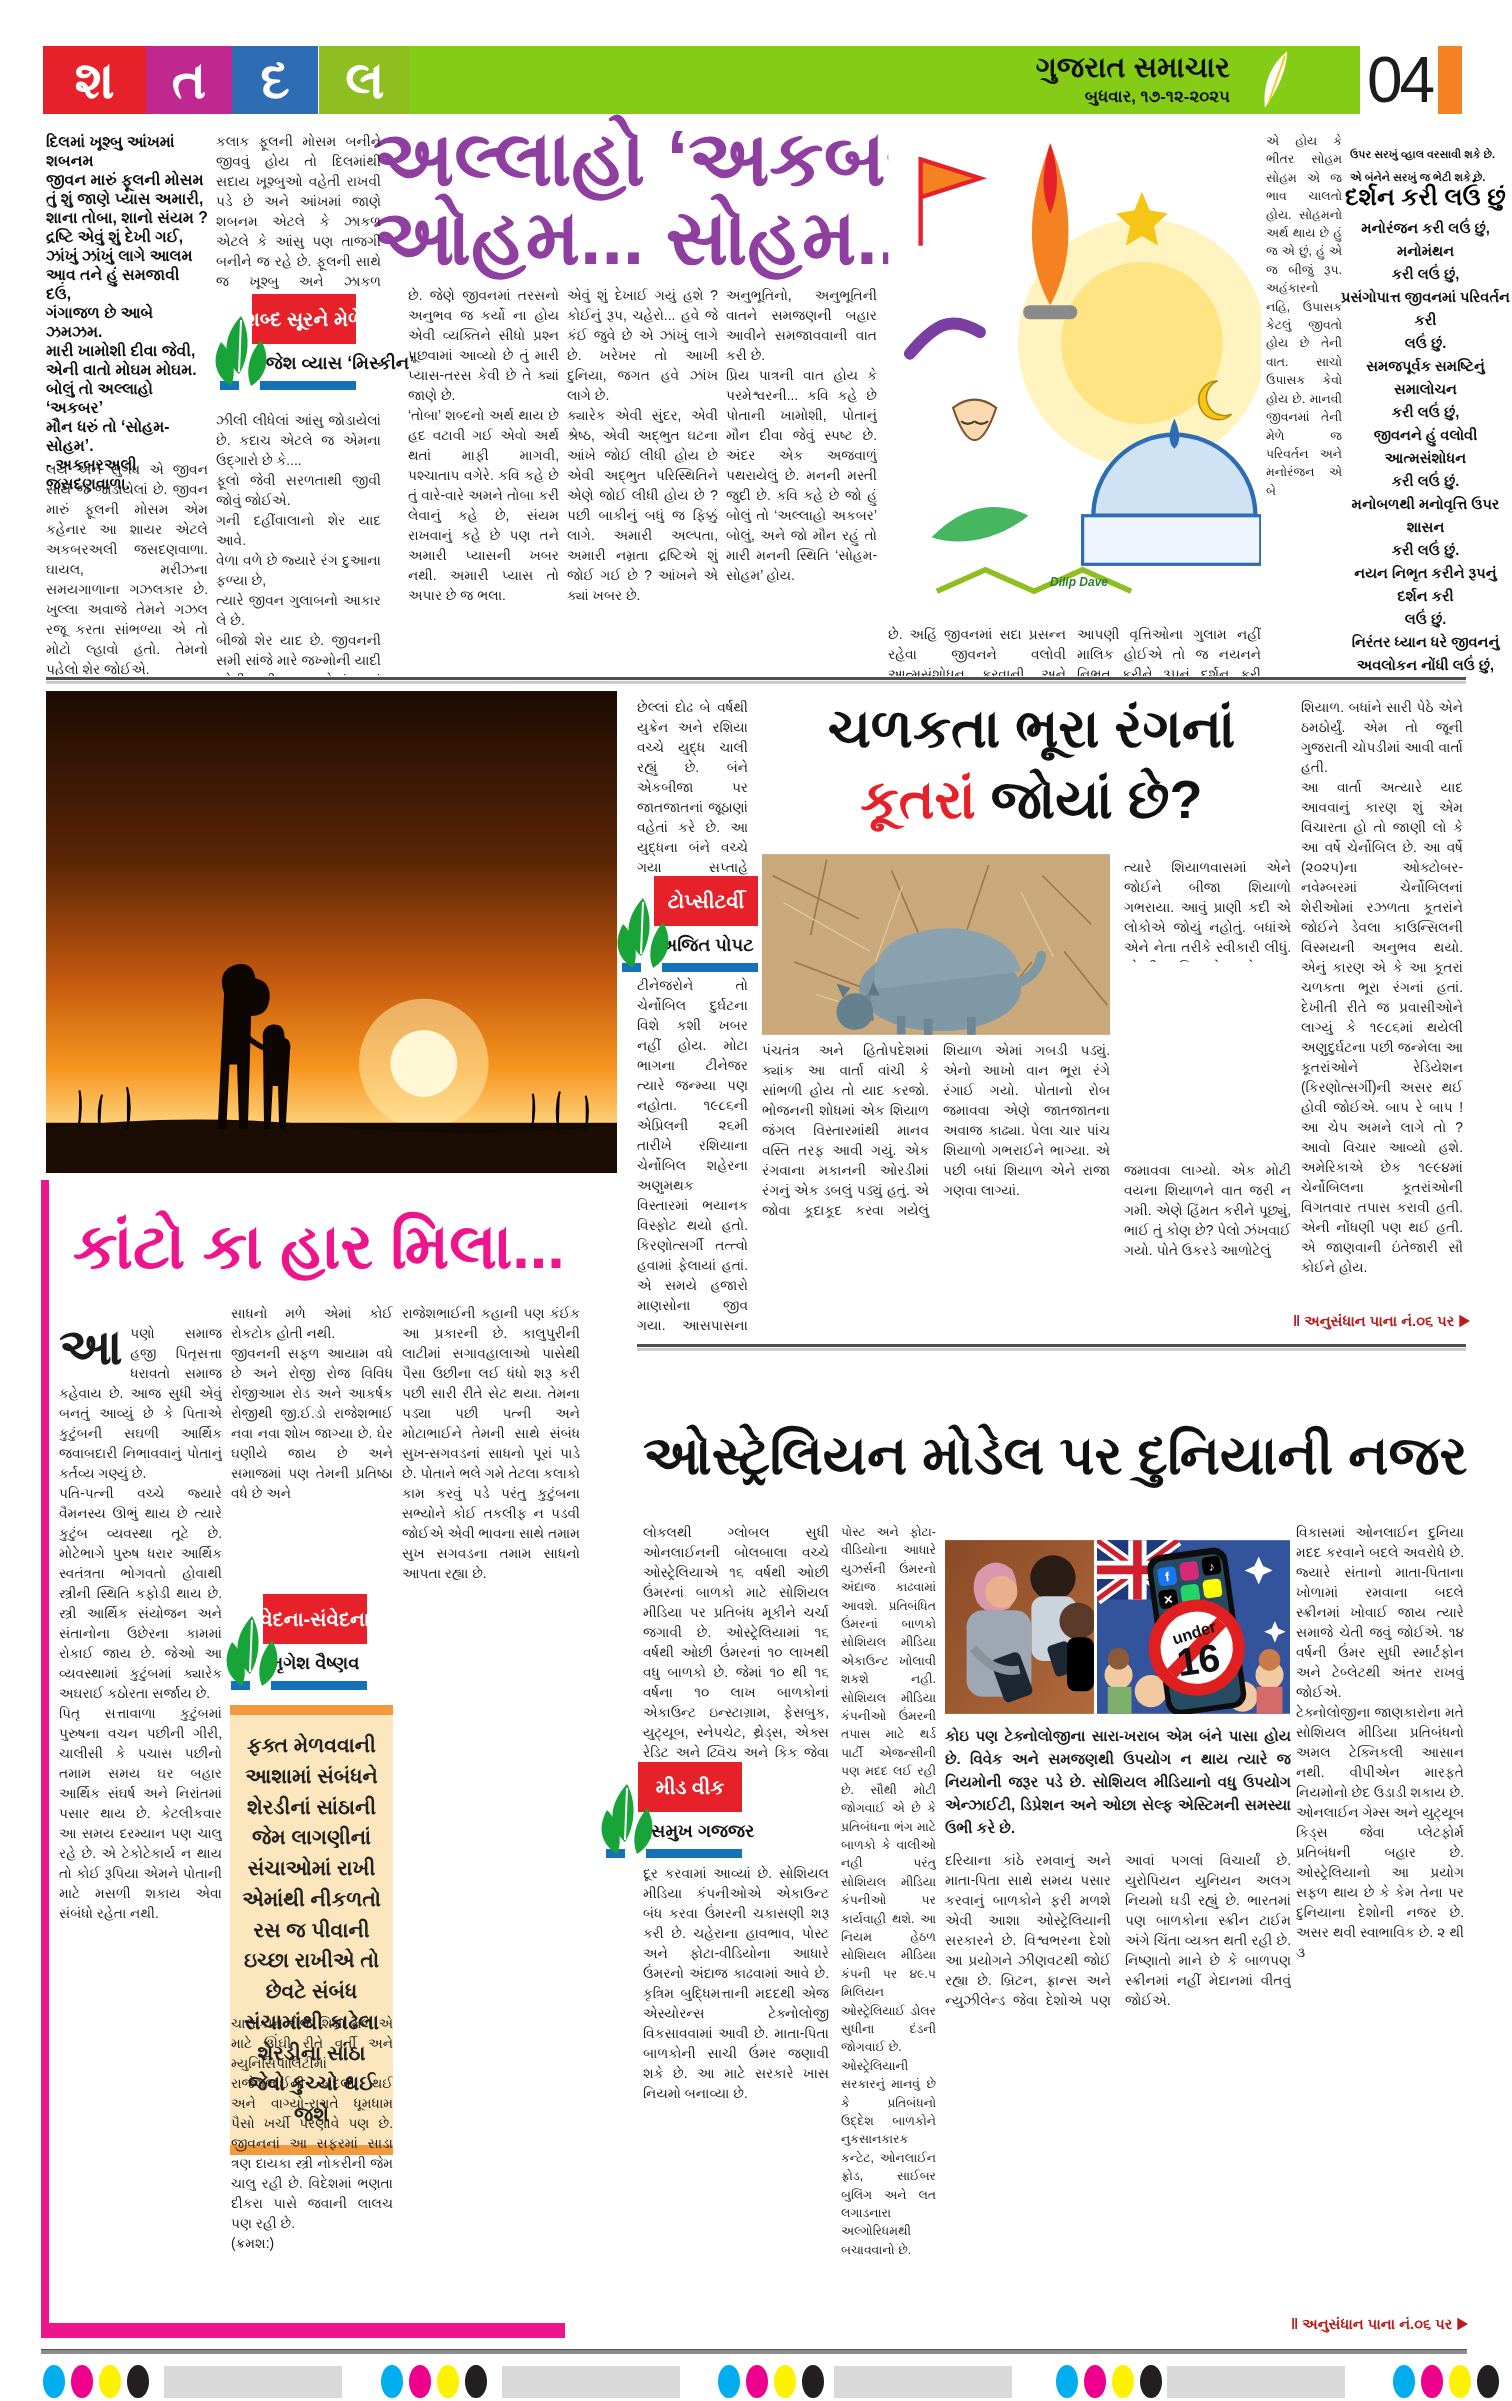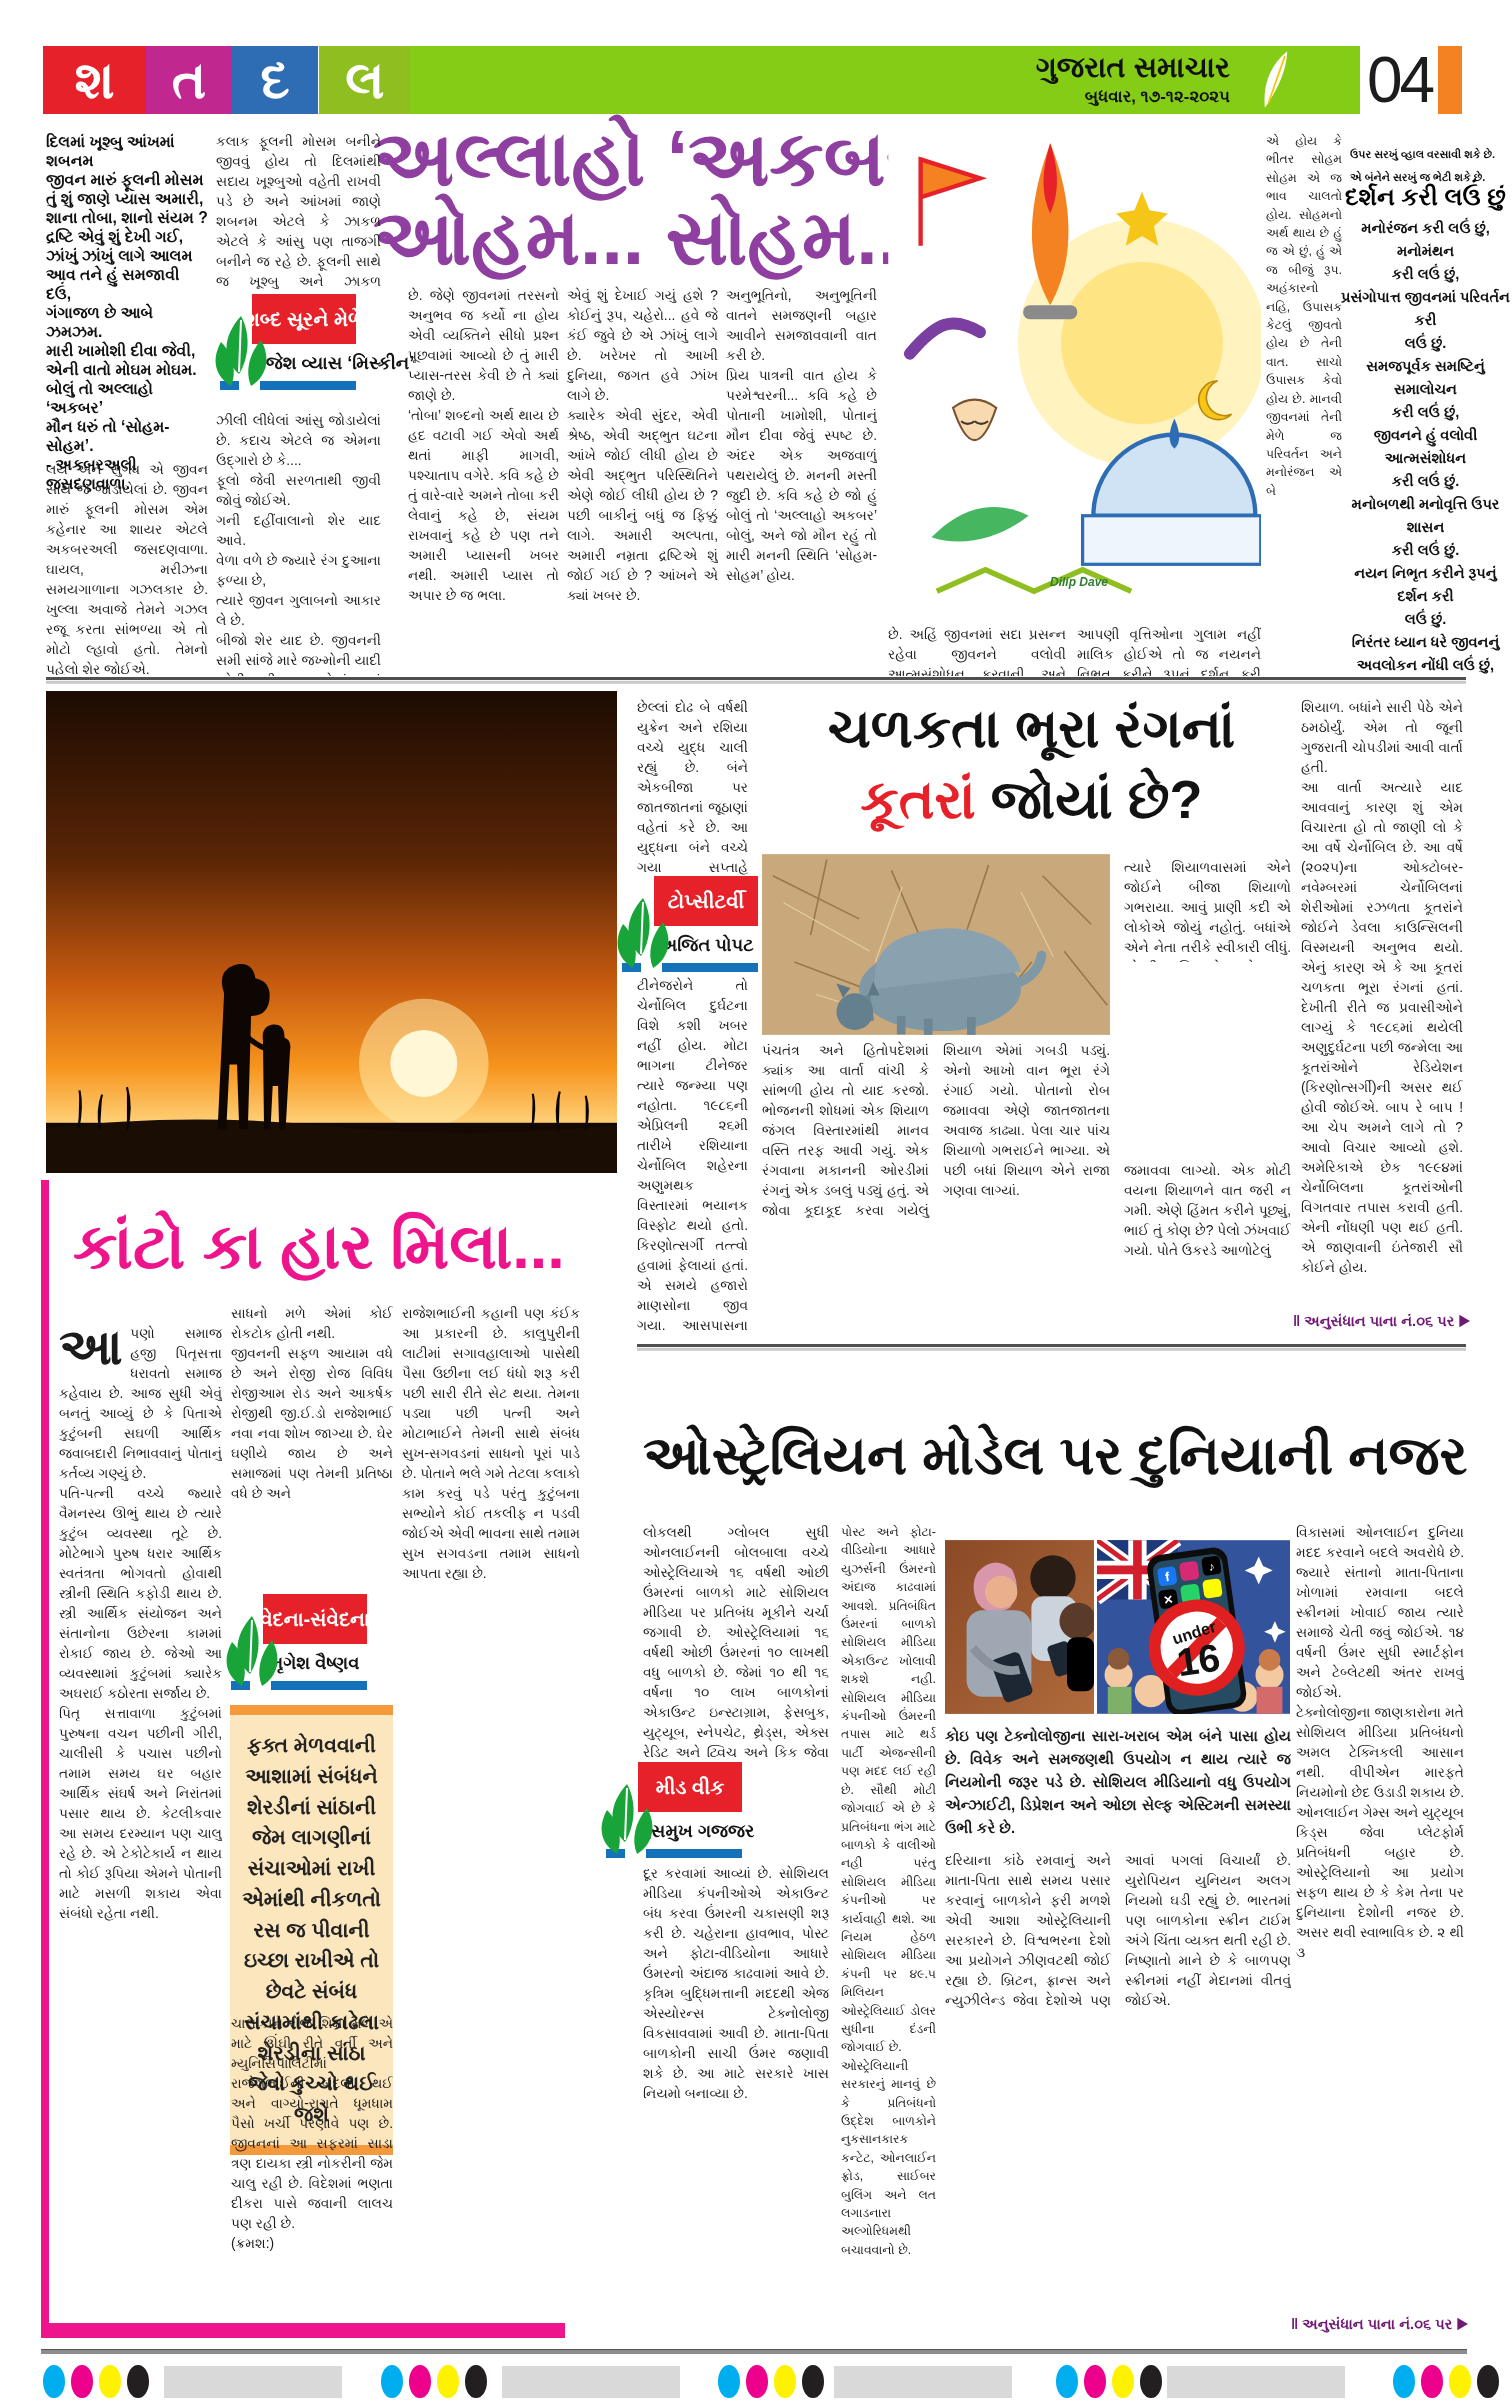--- a/index.html
+++ b/index.html
@@ -35,21 +35,21 @@
   .authbar{margin-left:32px;background:#e62129;color:#fff;font-weight:bold;font-size:20px;height:50px;
            display:flex;align-items:center;justify-content:center;white-space:nowrap}
   .authname{margin-left:32px;font-weight:bold;font-size:18px;text-align:center;padding-top:8.6px;white-space:nowrap}
   .authrule{display:flex;justify-content:space-between;margin-top:7.6px}
   .sq{width:19.4px;height:8.6px;background:#1472b8}
   .ln{width:96px;height:8.6px;background:#1472b8}
   
   .qbox{position:absolute;background:#f4edd3;padding:15px 12px;font-weight:bold;font-size:20px;line-height:1.5;
         text-align:center;border-top:10.8px solid #f08124;border-bottom:10.8px solid #f08124;color:#222}
   .qbox.peach{background:#fbe6bd;border-color:#f49a3d}
-  .cont{position:absolute;color:#701a75;font-weight:bold;font-size:14.6px;white-space:nowrap}
+  .cont{position:absolute;color:#b91c1c;font-weight:bold;font-size:14.6px;white-space:nowrap}
   .divider{position:absolute;height:2.7px;background:#4f4f4f;box-shadow:0 3.8px 0 #c9c9c9}
   .pinkbar{position:absolute;background:#ed148c}
   
   .ph{position:absolute;overflow:hidden}
   .sig{position:absolute;font-style:italic;font-weight:bold;color:#2e7d32;font-size:12px}
   
   .grule{position:absolute;background:#8c8c8c;height:4.3px;border-top:1.6px solid #555}
   .dotgrp{position:absolute;display:flex;gap:6.5px}
   .dot{width:21.6px;height:33px;border-radius:50%}
   .grayblk{position:absolute;width:178px;height:32px;background:#d9d9d9}

